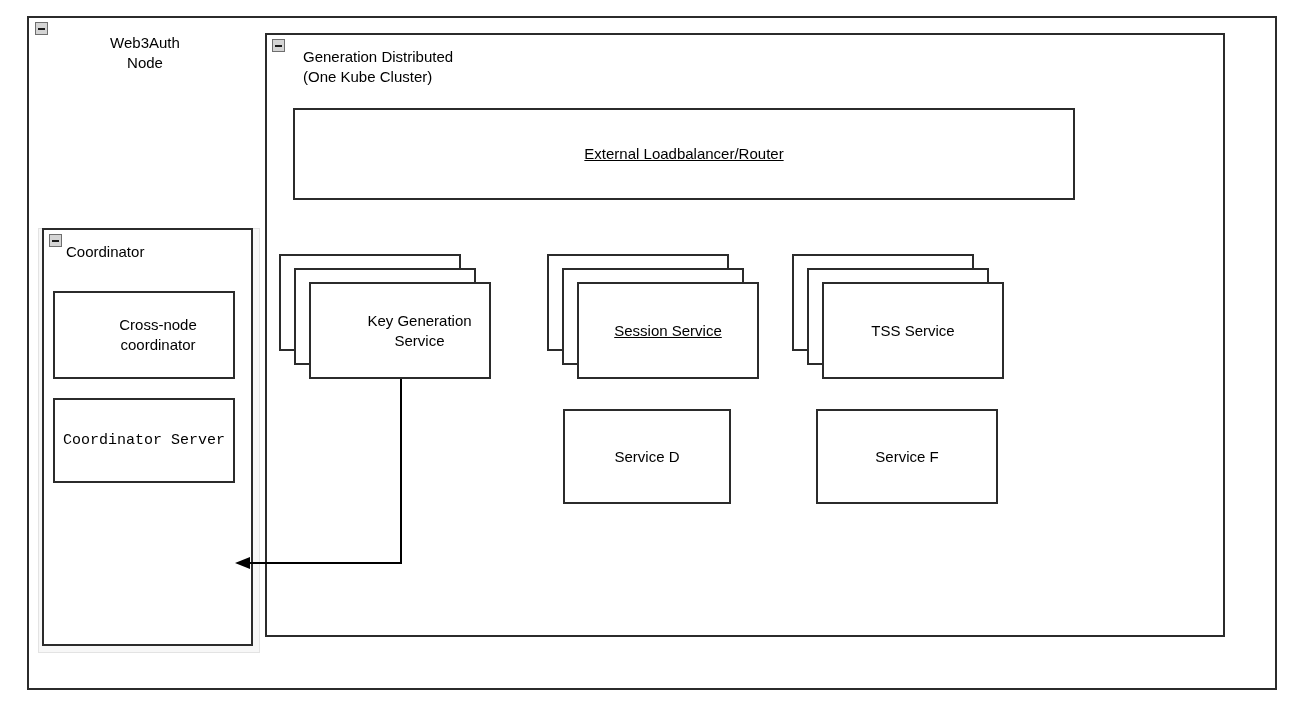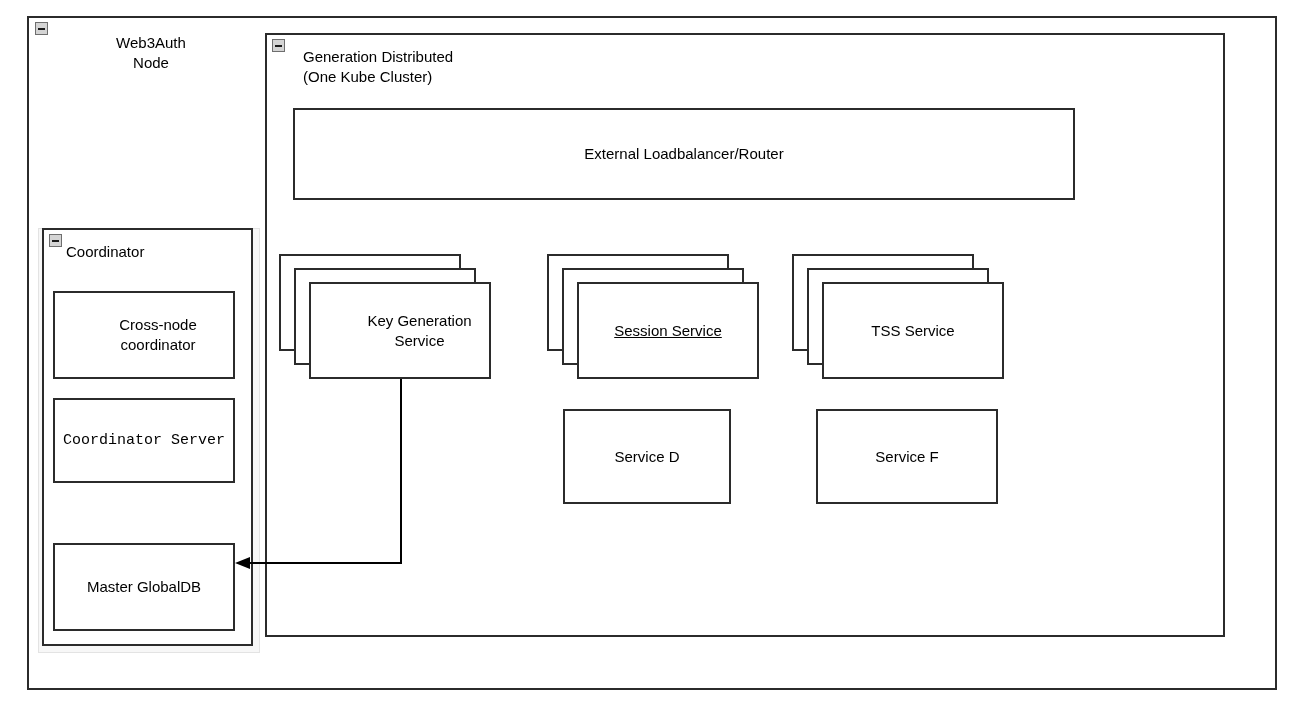--- a/index.html
+++ b/index.html
@@ -112,51 +112,48 @@
 </style>
 </head>
 <body>
 
 <div id="canvas">
 
   <div class="abs group" style="left:27px; top:16px; width:1250px; height:674px;"></div>
 
   <div class="collapse-icon" style="left:35px; top:22px;"></div>
 
-  <div class="group-title" style="left:66px; top:33px; width:170px; text-align:center;"><span>Web3Auth</span><br><span>Node</span></div>
+  <div class="group-title" style="left:60px; top:33px; width:170px; text-align:center;"><span>Web3Auth</span><br><span>Node</span></div>
 
   <div class="abs group" style="left:265px; top:33px; width:960px; height:604px;"></div>
 
   <div class="collapse-icon" style="left:272px; top:39px;"></div>
 
   <div class="group-title" style="left:303px; top:47px;"><span>Generation Distributed</span><br><span>(One Kube Cluster)</span></div>
 
-  <div class="abs node" style="left:293px; top:108px; width:782px; height:92px;">
+  <div class="abs node" style="left:293px; top:108px; width:782px; height:92px;text-decoration:underline;">
     <span>External Loadbalancer/Router</span>
   </div>
 
   <div class="shadow-frame" style="left:38px; top:228px; width:222px; height:425px;"></div>
 
   <div class="abs group" style="left:42px; top:228px; width:211px; height:418px;"></div>
 
   <div class="collapse-icon" style="left:49px; top:234px;"></div>
 
   <div class="group-title" style="left:66px; top:242px;">Coordinator</div>
 
   <div class="abs node" style="left:53px; top:291px; width:182px; height:88px;padding-left:28px;">
     <span><span>Cross-node</span><br><span>coordinator</span></span>
   </div>
 
   <div class="abs node" style="left:53px; top:398px; width:182px; height:85px;font-family:Liberation Mono, monospace;">
     <span>Coordinator Server</span>
   </div>
 
-  <div class="abs node" style="left:53px; top:543px; width:182px; height:88px;">
-    <span>Master GlobalDB</span>
-  </div>
 
   <div class="stack" style="left:279px; top:254px; width:240px; height:130px;">
     <div class="layer" style="left:0px;  top:0px;  width:182px; height:97px;"></div>
     <div class="layer" style="left:15px; top:14px; width:182px; height:97px;"></div>
     <div class="front" style="left:30px; top:28px; width:182px; height:97px;padding-left:39px;">
       <span><span>Key Generation</span><br><span>Service</span></span>
     </div>
   </div>
 
   <div class="stack" style="left:547px; top:254px; width:240px; height:130px;">

